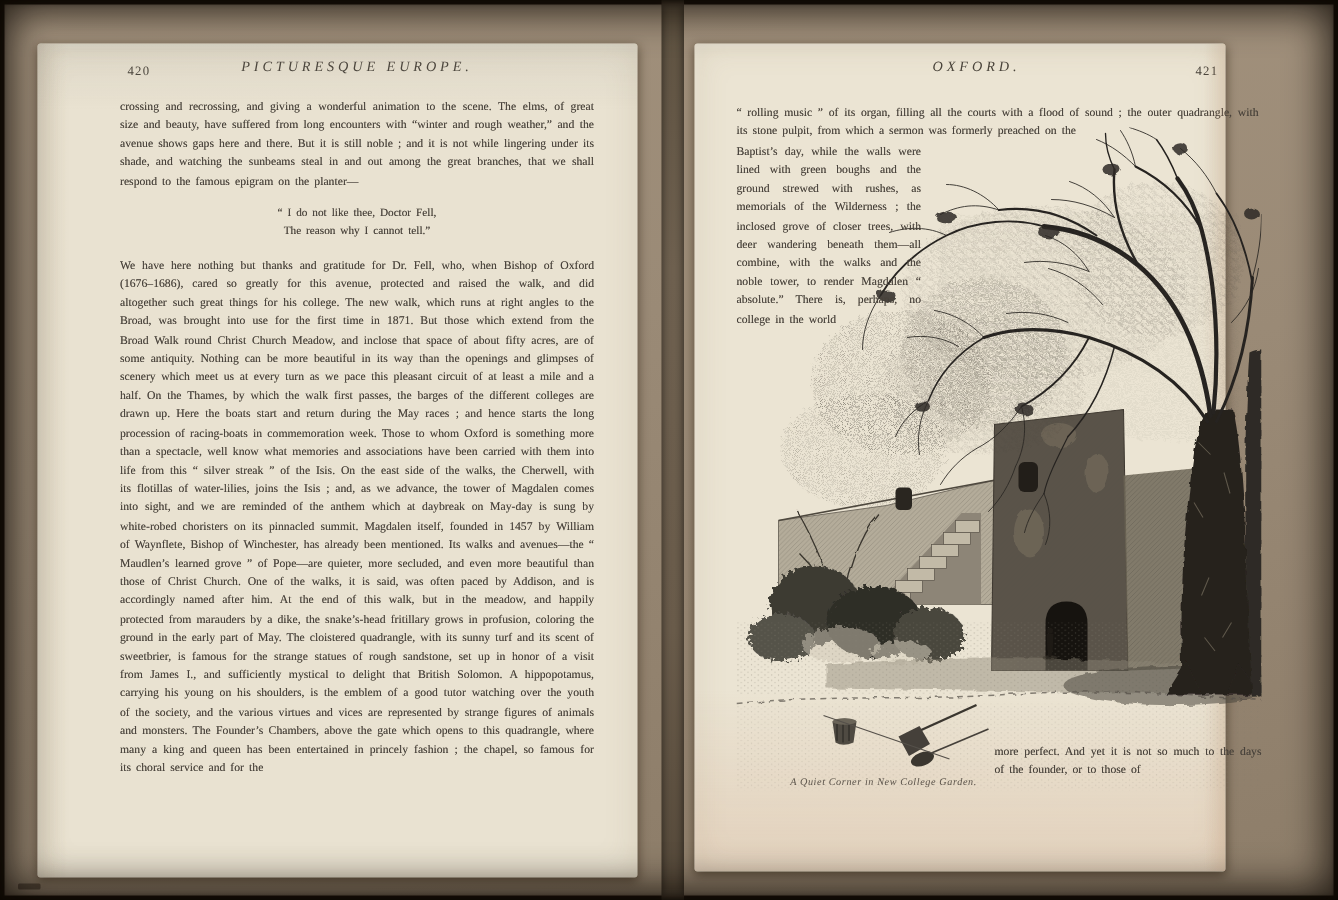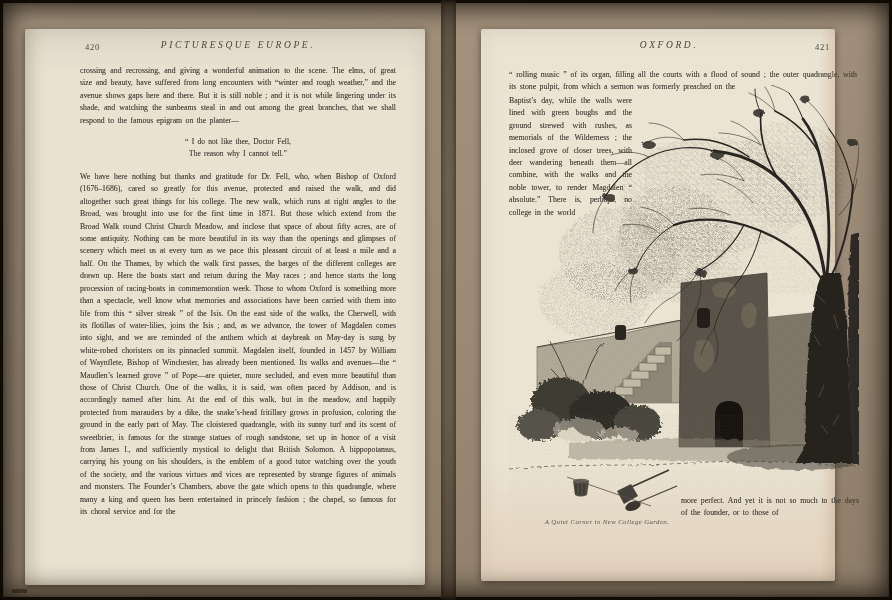--- a/index.html
+++ b/index.html
@@ -16,21 +16,21 @@
            background:linear-gradient(165deg,#a3927d 0%, #9a8a76 45%, #8d7d69 100%);
            box-shadow:0 0 6px rgba(0,0,0,.6); }
   .photo-left  { left:3px;   width:438px; }
   .photo-right { left:456px; width:433px; }
 
   .page { position:absolute; background:#e9e2d1; border-radius:2px;
           box-shadow:0 2px 7px rgba(35,22,8,.55),
                      inset 0 0 22px rgba(140,120,90,.18),
                      inset 2px 2px 6px rgba(255,255,250,.25); }
   .page-left  { left:22px; top:26px; width:400px; height:556px; }
-  .page-right { left:25px;  top:26px; width:354px; height:552px; background:#ebe4d3;padding-left:12px; }
+  .page-right { left:7px;  top:26px; width:354px; height:552px; background:#ebe4d3;padding-left:12px; }
   .page-right::after { content:""; position:absolute; inset:0; pointer-events:none;
           background:linear-gradient(to bottom, rgba(0,0,0,0) 78%, rgba(196,140,106,.18) 96%),
                      linear-gradient(to left, rgba(190,150,115,.22) 0, rgba(0,0,0,0) 4%);
           border-radius:2px; }
   .page-left::after { content:""; position:absolute; inset:0; pointer-events:none;
           background:linear-gradient(to bottom, rgba(130,130,125,.10) 0, rgba(0,0,0,0) 8%),
                      linear-gradient(to right, rgba(150,130,100,.14) 0, rgba(0,0,0,0) 5%);
           border-radius:2px; }
 
   .pagenum { position:absolute; top:13px; font-size:8.5px; letter-spacing:.8px; color:#4a443b; }

